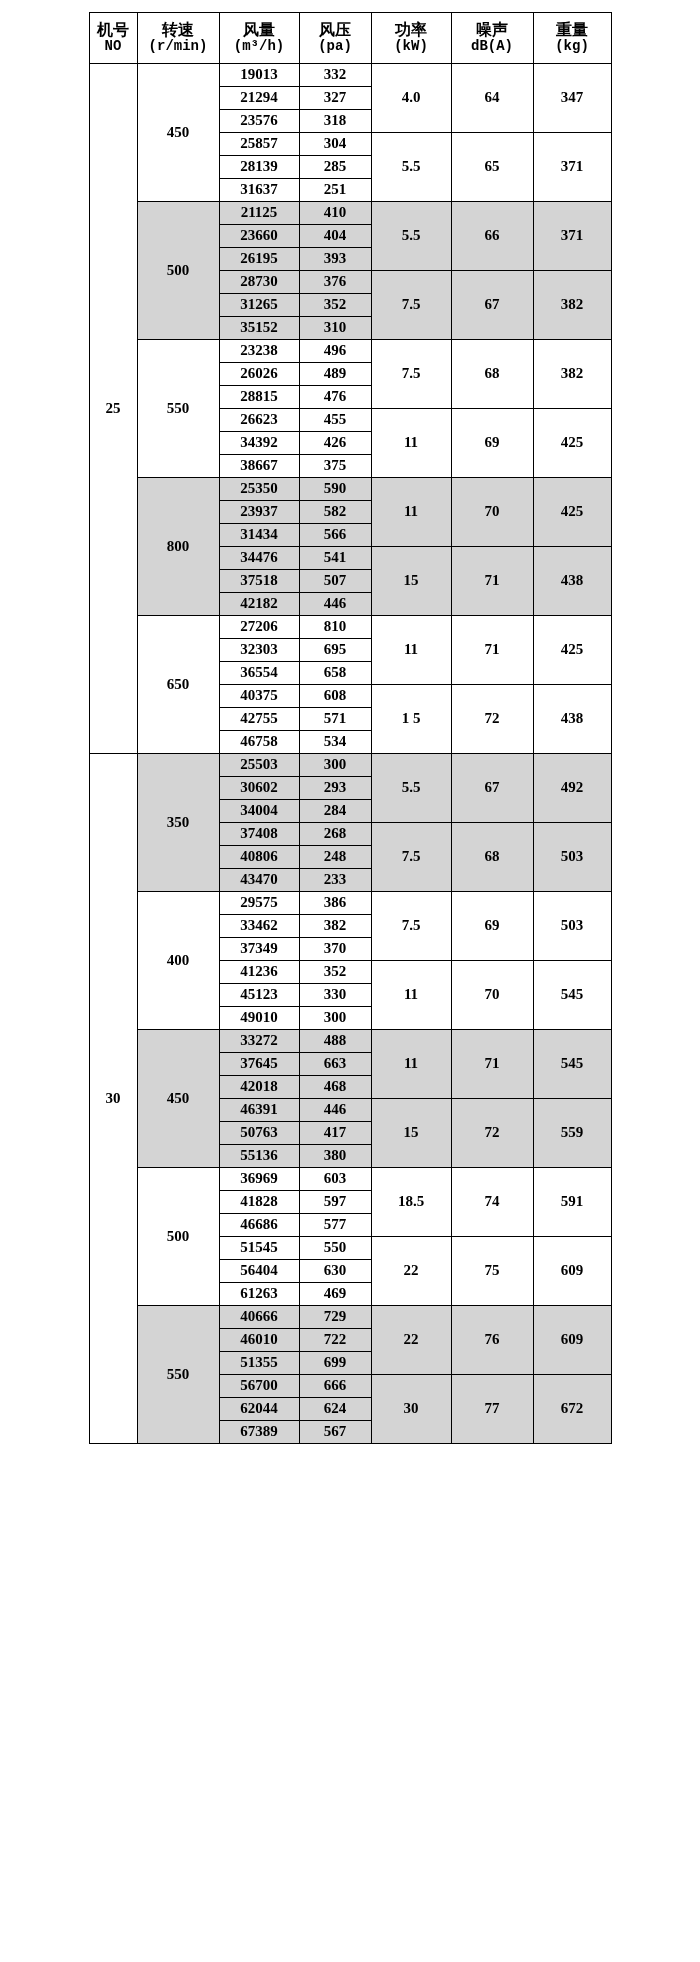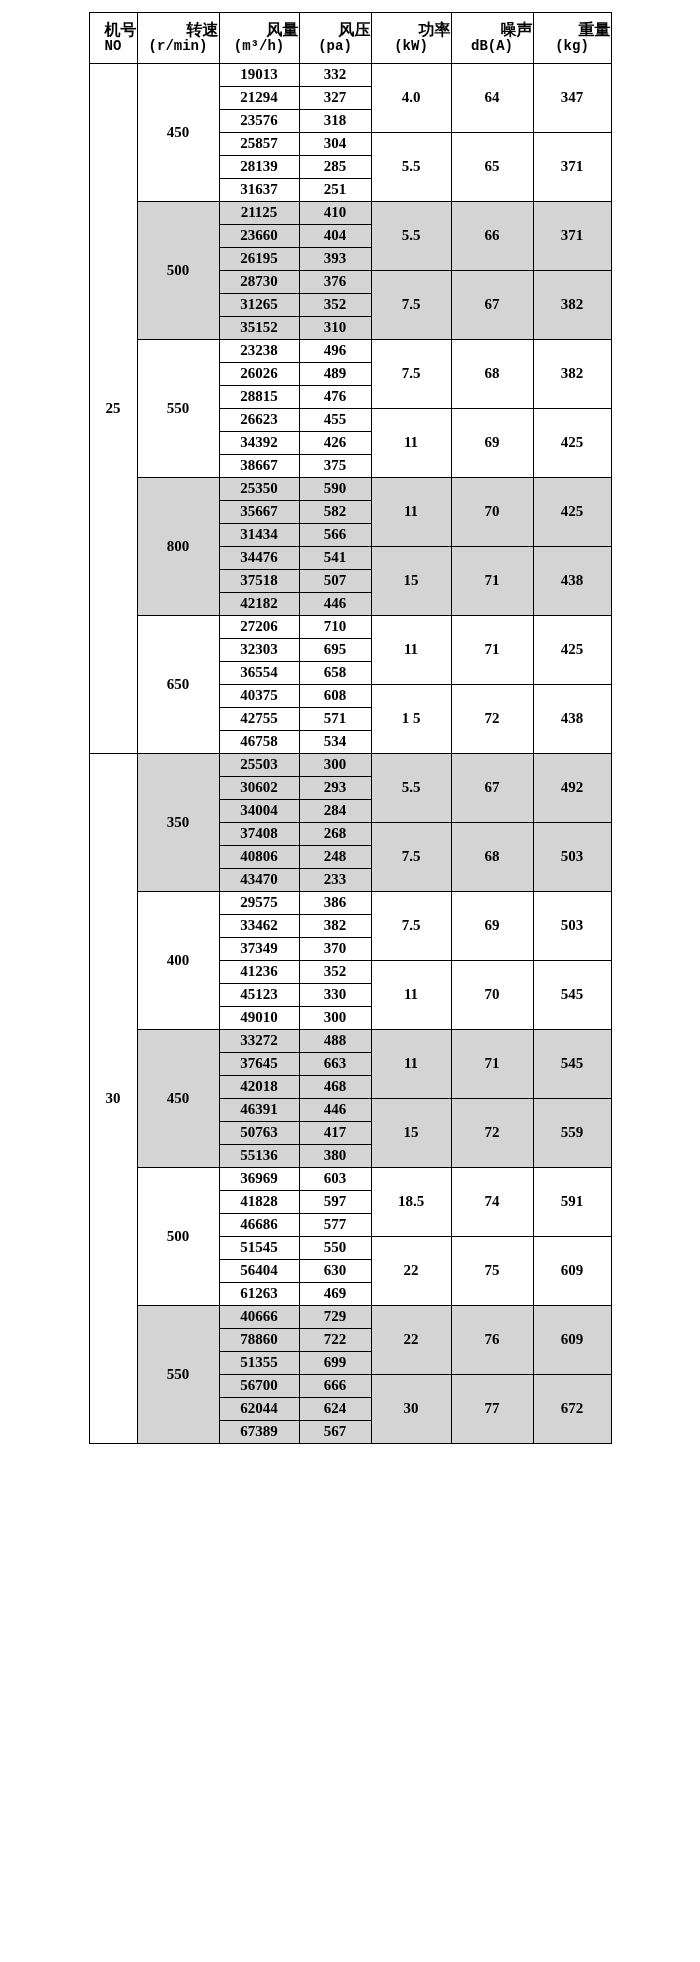--- a/index.html
+++ b/index.html
@@ -46,21 +46,20 @@
   }
   table.spec thead th {
     height: 46px;
     font-size: 16px;
     padding: 2px 0;
   }
   table.spec thead th .hd-main {
     display: block;
     font-size: 16px;
     font-weight: bold;
-    text-align: right;
   }
   table.spec thead th .hd-sub {
     display: block;
     font-size: 14px;
     font-weight: bold;
     font-family: Liberation Mono, monospace;
   }
   .shade { background: #d4d4d4; }
   .plain { background: #ffffff; }
   .no-cell { font-size: 18px; margin-left: 45px; }
@@ -210,21 +209,21 @@
         </tr>
         <tr>
           <td class="shade rpm-cell" rowspan="6">800</td>
           <td class="shade">25350</td>
           <td class="shade">590</td>
           <td class="shade" rowspan="3">11</td>
           <td class="shade" rowspan="3">70</td>
           <td class="shade" rowspan="3">425</td>
         </tr>
         <tr>
-          <td class="shade">35667</td>
+          <td class="shade">23937</td>
           <td class="shade">582</td>
         </tr>
         <tr>
           <td class="shade">31434</td>
           <td class="shade">566</td>
         </tr>
         <tr>
           <td class="shade">34476</td>
           <td class="shade">541</td>
           <td class="shade" rowspan="3">15</td>
@@ -235,21 +234,21 @@
           <td class="shade">37518</td>
           <td class="shade">507</td>
         </tr>
         <tr>
           <td class="shade">42182</td>
           <td class="shade">446</td>
         </tr>
         <tr>
           <td class="plain rpm-cell" rowspan="6">650</td>
           <td class="plain">27206</td>
-          <td class="plain">710</td>
+          <td class="plain">810</td>
           <td class="plain" rowspan="3">11</td>
           <td class="plain" rowspan="3">71</td>
           <td class="plain" rowspan="3">425</td>
         </tr>
         <tr>
           <td class="plain">32303</td>
           <td class="plain">695</td>
         </tr>
         <tr>
           <td class="plain">36554</td>
@@ -397,21 +396,21 @@
         </tr>
         <tr>
           <td class="shade rpm-cell" rowspan="6">550</td>
           <td class="shade">40666</td>
           <td class="shade">729</td>
           <td class="shade" rowspan="3">22</td>
           <td class="shade" rowspan="3">76</td>
           <td class="shade" rowspan="3">609</td>
         </tr>
         <tr>
-          <td class="shade">78860</td>
+          <td class="shade">46010</td>
           <td class="shade">722</td>
         </tr>
         <tr>
           <td class="shade">51355</td>
           <td class="shade">699</td>
         </tr>
         <tr>
           <td class="shade">56700</td>
           <td class="shade">666</td>
           <td class="shade" rowspan="3">30</td>

